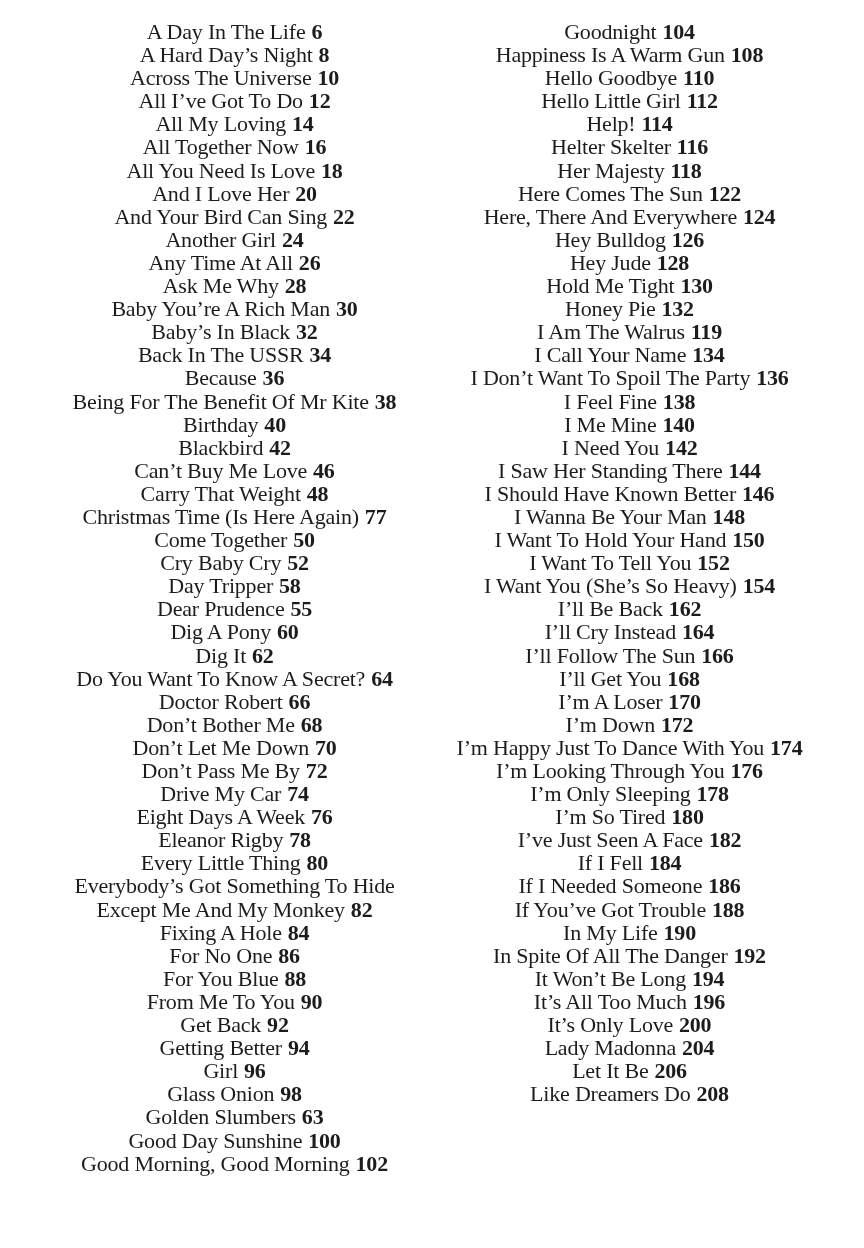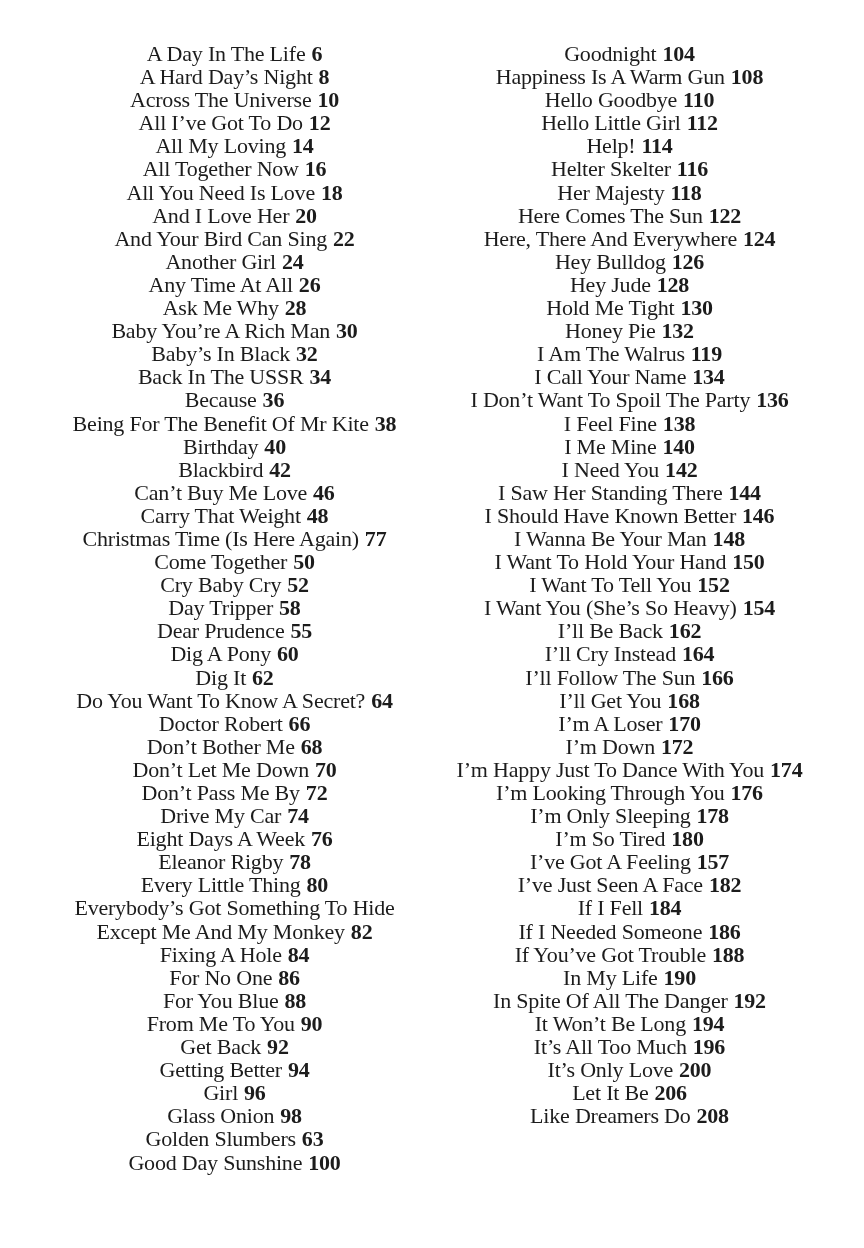--- a/index.html
+++ b/index.html
@@ -9,21 +9,21 @@
   body {
     width: 864px;
     height: 1248px;
     background: #ffffff;
     font-family: "Liberation Serif", "DejaVu Serif", serif;
     color: #1c1c1c;
     overflow: hidden;
   }
   .toc {
     display: flex;
-    padding-top: 42px;
+    padding-top: 20px;
     margin-left: 37px;
     width: 790px;
   }
   .toc-col {
     width: 395px;
     flex: 0 0 395px;
   }
   .entry {
     margin: 0;
     padding: 0;
@@ -141,20 +141,21 @@
   <p class="entry"><span class="song-title">Getting Better</span><span class="page-num">94</span></p>
 
   <p class="entry"><span class="song-title">Girl</span><span class="page-num">96</span></p>
 
   <p class="entry"><span class="song-title">Glass Onion</span><span class="page-num">98</span></p>
 
   <p class="entry"><span class="song-title">Golden Slumbers</span><span class="page-num">63</span></p>
 
   <p class="entry"><span class="song-title">Good Day Sunshine</span><span class="page-num">100</span></p>
 
+  <p class="entry"><span class="song-title">Good Morning, Good Morning</span><span class="page-num">102</span></p>
 </div>
     <div class="toc-col">
   <p class="entry"><span class="song-title">Goodnight</span><span class="page-num">104</span></p>
 
 
   <p class="entry"><span class="song-title">Happiness Is A Warm Gun</span><span class="page-num">108</span></p>
 
   <p class="entry"><span class="song-title">Hello Goodbye</span><span class="page-num">110</span></p>
 
   <p class="entry"><span class="song-title">Hello Little Girl</span><span class="page-num">112</span></p>
@@ -215,40 +216,40 @@
   <p class="entry"><span class="song-title">I’m Down</span><span class="page-num">172</span></p>
 
   <p class="entry"><span class="song-title">I’m Happy Just To Dance With You</span><span class="page-num">174</span></p>
 
   <p class="entry"><span class="song-title">I’m Looking Through You</span><span class="page-num">176</span></p>
 
   <p class="entry"><span class="song-title">I’m Only Sleeping</span><span class="page-num">178</span></p>
 
   <p class="entry"><span class="song-title">I’m So Tired</span><span class="page-num">180</span></p>
 
-  <p class="entry"><span class="song-title">I’ve Got A Feeling</span><span class="page-num">157</span></p>
 
   <p class="entry"><span class="song-title">I’ve Just Seen A Face</span><span class="page-num">182</span></p>
 
   <p class="entry"><span class="song-title">If I Fell</span><span class="page-num">184</span></p>
 
   <p class="entry"><span class="song-title">If I Needed Someone</span><span class="page-num">186</span></p>
 
   <p class="entry"><span class="song-title">If You’ve Got Trouble</span><span class="page-num">188</span></p>
 
   <p class="entry"><span class="song-title">In My Life</span><span class="page-num">190</span></p>
 
   <p class="entry"><span class="song-title">In Spite Of All The Danger</span><span class="page-num">192</span></p>
 
   <p class="entry"><span class="song-title">It Won’t Be Long</span><span class="page-num">194</span></p>
 
   <p class="entry"><span class="song-title">It’s All Too Much</span><span class="page-num">196</span></p>
 
   <p class="entry"><span class="song-title">It’s Only Love</span><span class="page-num">200</span></p>
 
 
+  <p class="entry"><span class="song-title">Lady Madonna</span><span class="page-num">204</span></p>
 
   <p class="entry"><span class="song-title">Let It Be</span><span class="page-num">206</span></p>
 
   <p class="entry"><span class="song-title">Like Dreamers Do</span><span class="page-num">208</span></p>
 </div>
   </div>
 </div>
 
 </body></html>

